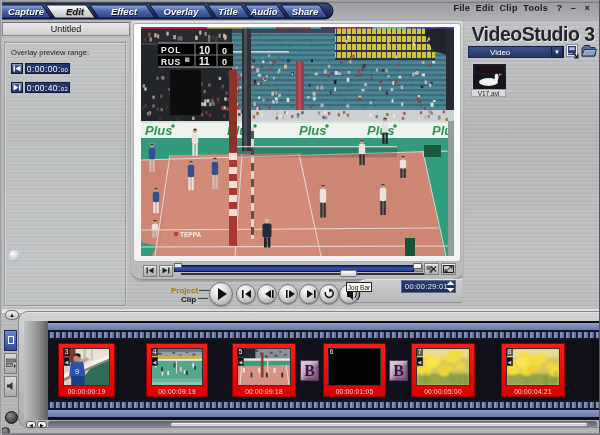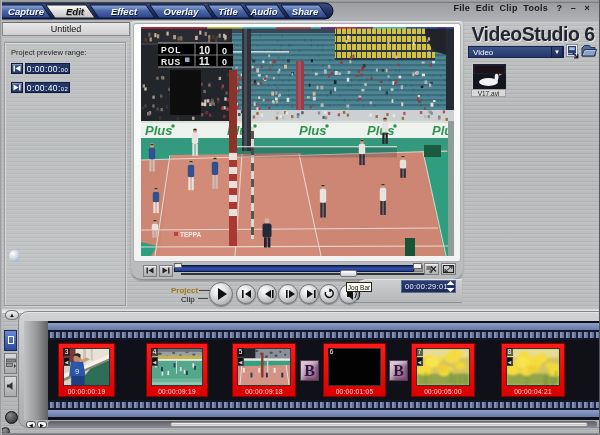--- a/index.html
+++ b/index.html
@@ -33,21 +33,21 @@
 
 .minibtn { width:14px; height:12px; background:linear-gradient(180deg,#d9dadc,#aeb0b2); border:1px solid #7c7e80;
   box-shadow:inset 0 1px 0 #f0f0f0; font-size:7px; text-align:center; line-height:11px; color:#111;}
 
 .rbtn { border-radius:50%; background:radial-gradient(circle at 38% 30%,#ffffff 0%,#e0e1e3 35%,#b9babc 70%,#8f9092 100%);
   border:1px solid #737577; box-shadow:0 1px 1px rgba(0,0,0,0.3);}
 
 #logo { left:470px; top:23px; width:126px; font-size:19.5px; font-weight:bold; color:#23242e; text-align:center;
   text-shadow:1px 1px 0 #e8e9ee; letter-spacing:-0.5px;}
 #dropdown { left:468px; top:46px; width:96px; height:12px; background:linear-gradient(180deg,#3c5388,#24376b);
-  border:1px solid #17254d; color:#fff; font-size:8px; line-height:11px; padding-left:4px;}
+  border:1px solid #17254d; color:#fff; font-size:8px; line-height:11px; padding-left:21px;}
 #droparrow { left:551px; top:46px; width:12px; height:12px; background:linear-gradient(180deg,#33477c,#1d2f5c);
   border:1px solid #131f44; font-size:6px; text-align:center; line-height:11px; color:#fff;}
 #thumb { left:472px; top:63px; width:33px; height:26px; background:#17181f; border:1px solid #c8c8c8; }
 #thumblabel { left:471px; top:89px; width:35px; height:8px; background:#d9d9d9; border:1px solid #a0a0a0;
   font-size:6.5px; text-align:center; line-height:7px; color:#222;}
 
 #tlpanel { left:18px; top:311px; width:582px; height:117px; border-radius:10px 0 0 10px;
   background:linear-gradient(180deg,#d0d2d4,#aaacae); border:1px solid #85878a; box-shadow:inset 0 1px 0 #e6e6e6;}
 #filmwrap { left:24px; top:321px; width:576px; height:99px; background:#101018; }
 #leader { left:24px; top:321px; width:24px; height:99px; background:linear-gradient(90deg,#bfc1c3,#939597 55%,#5e6062); }
@@ -113,21 +113,21 @@
         <text x="228" y="15" fill="#fff">Title</text>
         <text x="264" y="15" fill="#fff">Audio</text>
         <text x="305" y="15" fill="#fff">Share</text>
       </g>
     </svg>
   </div>
   <div class="abs" id="menu">File&nbsp; Edit&nbsp; Clip&nbsp; Tools&nbsp;&nbsp; ?&nbsp;&nbsp; –&nbsp;&nbsp; ×</div>
 
   <div class="abs" id="untitled">Untitled</div>
   <div class="abs" id="groupbox"></div>
-  <div class="abs" id="pprange">Project preview range:</div>
+  <div class="abs" id="pprange">Overlay preview range:</div>
   <div class="abs tcbtn" style="left:11px; top:63px;"><svg width="10" height="9" viewBox="0 0 10 9">
         <rect x="1.5" y="1.5" width="1.4" height="6" fill="#fff"></rect>
         <path d="M8.5 1.5 L3.5 4.5 L8.5 7.5 Z" fill="#fff"></path>
       </svg></div>
   <div class="abs tcfield" style="left:25px; top:63px; width:45px;">0:00:00:<span style="font-size:6px">00</span></div>
   <div class="abs tcbtn" style="left:11px; top:82px;"><svg width="10" height="9" viewBox="0 0 10 9">
         <rect x="7.1" y="1.5" width="1.4" height="6" fill="#fff"></rect>
         <path d="M1.5 1.5 L6.5 4.5 L1.5 7.5 Z" fill="#fff"></path>
       </svg></div>
   <div class="abs tcfield" style="left:25px; top:82px; width:45px;">0:00:40:<span style="font-size:6px">02</span></div>
@@ -874,21 +874,21 @@
         <circle cx="5.8" cy="7.8" r="1" fill="none" stroke="#222" stroke-width="0.8"></circle>
       </svg></div>
   <div class="abs minibtn" style="left:441px; top:263px; width:15px;"><svg width="13" height="10" viewBox="0 0 13 10">
         <rect x="1.5" y="1.5" width="10" height="7" fill="none" stroke="#222" stroke-width="1"></rect>
         <path d="M3 8 L10 2 M10 2 l-3 0.2 M10 2 l-0.2 3 M3 8 l3 -0.2 M3 8 l0.2 -3" stroke="#222" stroke-width="1"></path>
       </svg></div>
 
   <div class="abs" style="left:350px; top:279px; width:112px; height:23px; border-radius:24px 0 0 6px; background:linear-gradient(180deg,#cdcfd1,#b6b8ba); box-shadow:inset 1px 1px 0 #e4e4e4, 0 1px 1px #8a8c8e;"></div>
 
   <div class="abs" style="left:171px; top:286px; font-size:8px; font-weight:bold; color:#a07c10;">Project</div>
-  <div class="abs" style="left:181px; top:295px; font-size:8px; font-weight:normal; color:#111;">Clip</div>
+  <div class="abs" style="left:181px; top:295px; font-size:8px; font-weight:bold; color:#111;">Clip</div>
   <div class="abs" style="left:199px; top:290px; width:11px; height:1.2px; background:#444;"></div>
   <div class="abs" style="left:198px; top:298px; width:10px; height:1.2px; background:#444;"></div>
   <div class="abs rbtn" style="left:209px; top:282px; width:24px; height:24px;"></div>
   <div class="abs rbtn" style="left:236px; top:284px; width:20px; height:20px;"></div>
   <div class="abs rbtn" style="left:257px; top:284px; width:20px; height:20px;"></div>
   <div class="abs rbtn" style="left:278px; top:284px; width:20px; height:20px;"></div>
   <div class="abs rbtn" style="left:299px; top:284px; width:20px; height:20px;"></div>
   <div class="abs rbtn" style="left:319px; top:284px; width:20px; height:20px;"></div>
   <div class="abs rbtn" style="left:339px; top:284px; width:20px; height:20px;"></div>
   <svg class="abs" style="left:209px; top:282px;" width="152" height="24" viewBox="0 0 152 24">
@@ -907,21 +907,21 @@
       <path d="M146 8 q3 4 0 8 M148.5 6 q4.5 6 0 12" stroke="#111" stroke-width="1" fill="none"></path>
     </g>
   </svg>
   <div class="abs" style="left:346px; top:282px; width:26px; height:10px; background:#fffff2; border:1px solid #222; font-size:6.5px; text-align:center; line-height:9px; color:#111; white-space:nowrap; z-index:5;">Jog Bar</div>
   <div class="abs" style="left:401px; top:280px; width:55px; height:13px; background:linear-gradient(180deg,#2a3d72,#1a2c58); border:1px solid #5a6a8a; color:#eef; font-size:7.5px; text-align:left; padding-left:3px; line-height:12px; letter-spacing:0.3px;">00:00:29:01</div>
   <svg class="abs" style="left:446px; top:281px;" width="9" height="11" viewBox="0 0 9 11">
     <path d="M4.5 0 L8.5 4 H0.5 Z" fill="#fff"></path>
       <path d="M4.5 11 L8.5 7 H0.5 Z" fill="#fff"></path>
   </svg>
 
-  <div class="abs" id="logo">VideoStudio 6</div>
+  <div class="abs" id="logo">VideoStudio 3</div>
   <div class="abs" id="dropdown">Video</div>
   <div class="abs" id="droparrow">▼</div>
   <svg class="abs" style="left:566px; top:44px;" width="14" height="15" viewBox="0 0 14 15">
     <rect x="0.5" y="0.5" width="11" height="12" fill="#eceef2" stroke="#8a8f99"></rect>
     <rect x="2" y="2" width="8" height="7" fill="#2a3c6e"></rect>
     <rect x="3.2" y="3.2" width="5.6" height="3" fill="#aab8d8"></rect>
     <rect x="2" y="9.5" width="8" height="1.6" fill="#3a4c7e"></rect>
     <path d="M7 9 l4.5 4.5 m0.3 -3.5 v3.8 h-3.8" stroke="#1a1f2e" stroke-width="1.3" fill="none"></path>
   </svg>
   <svg class="abs" style="left:581px; top:44px;" width="16" height="14" viewBox="0 0 16 14">

